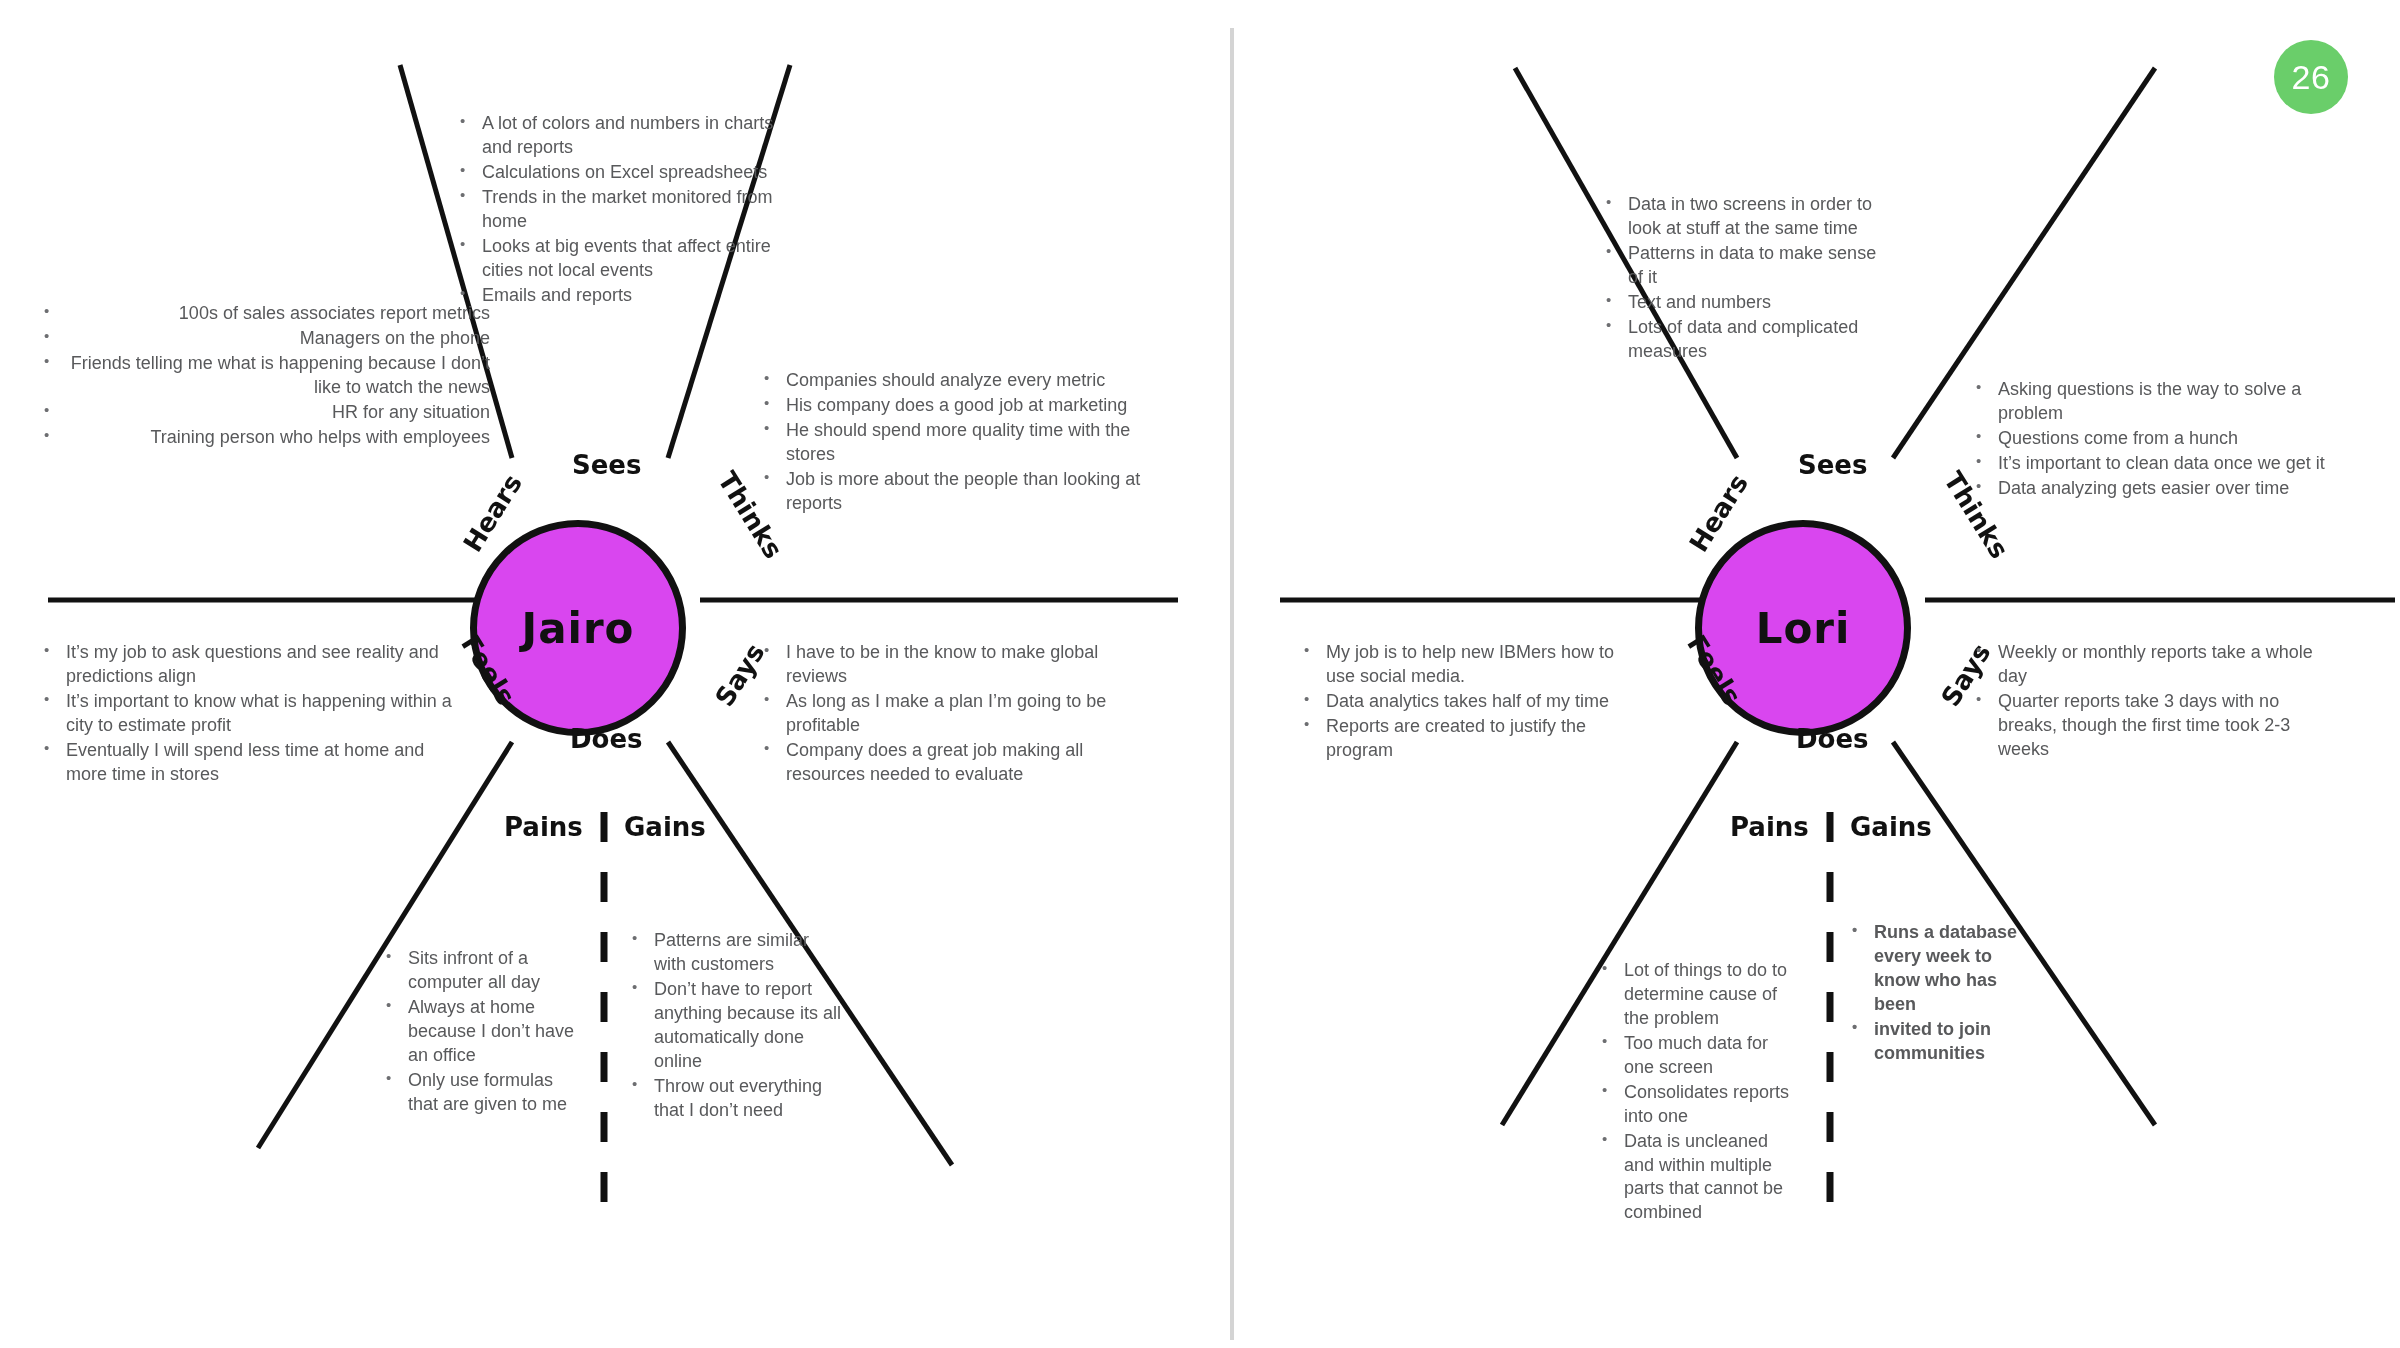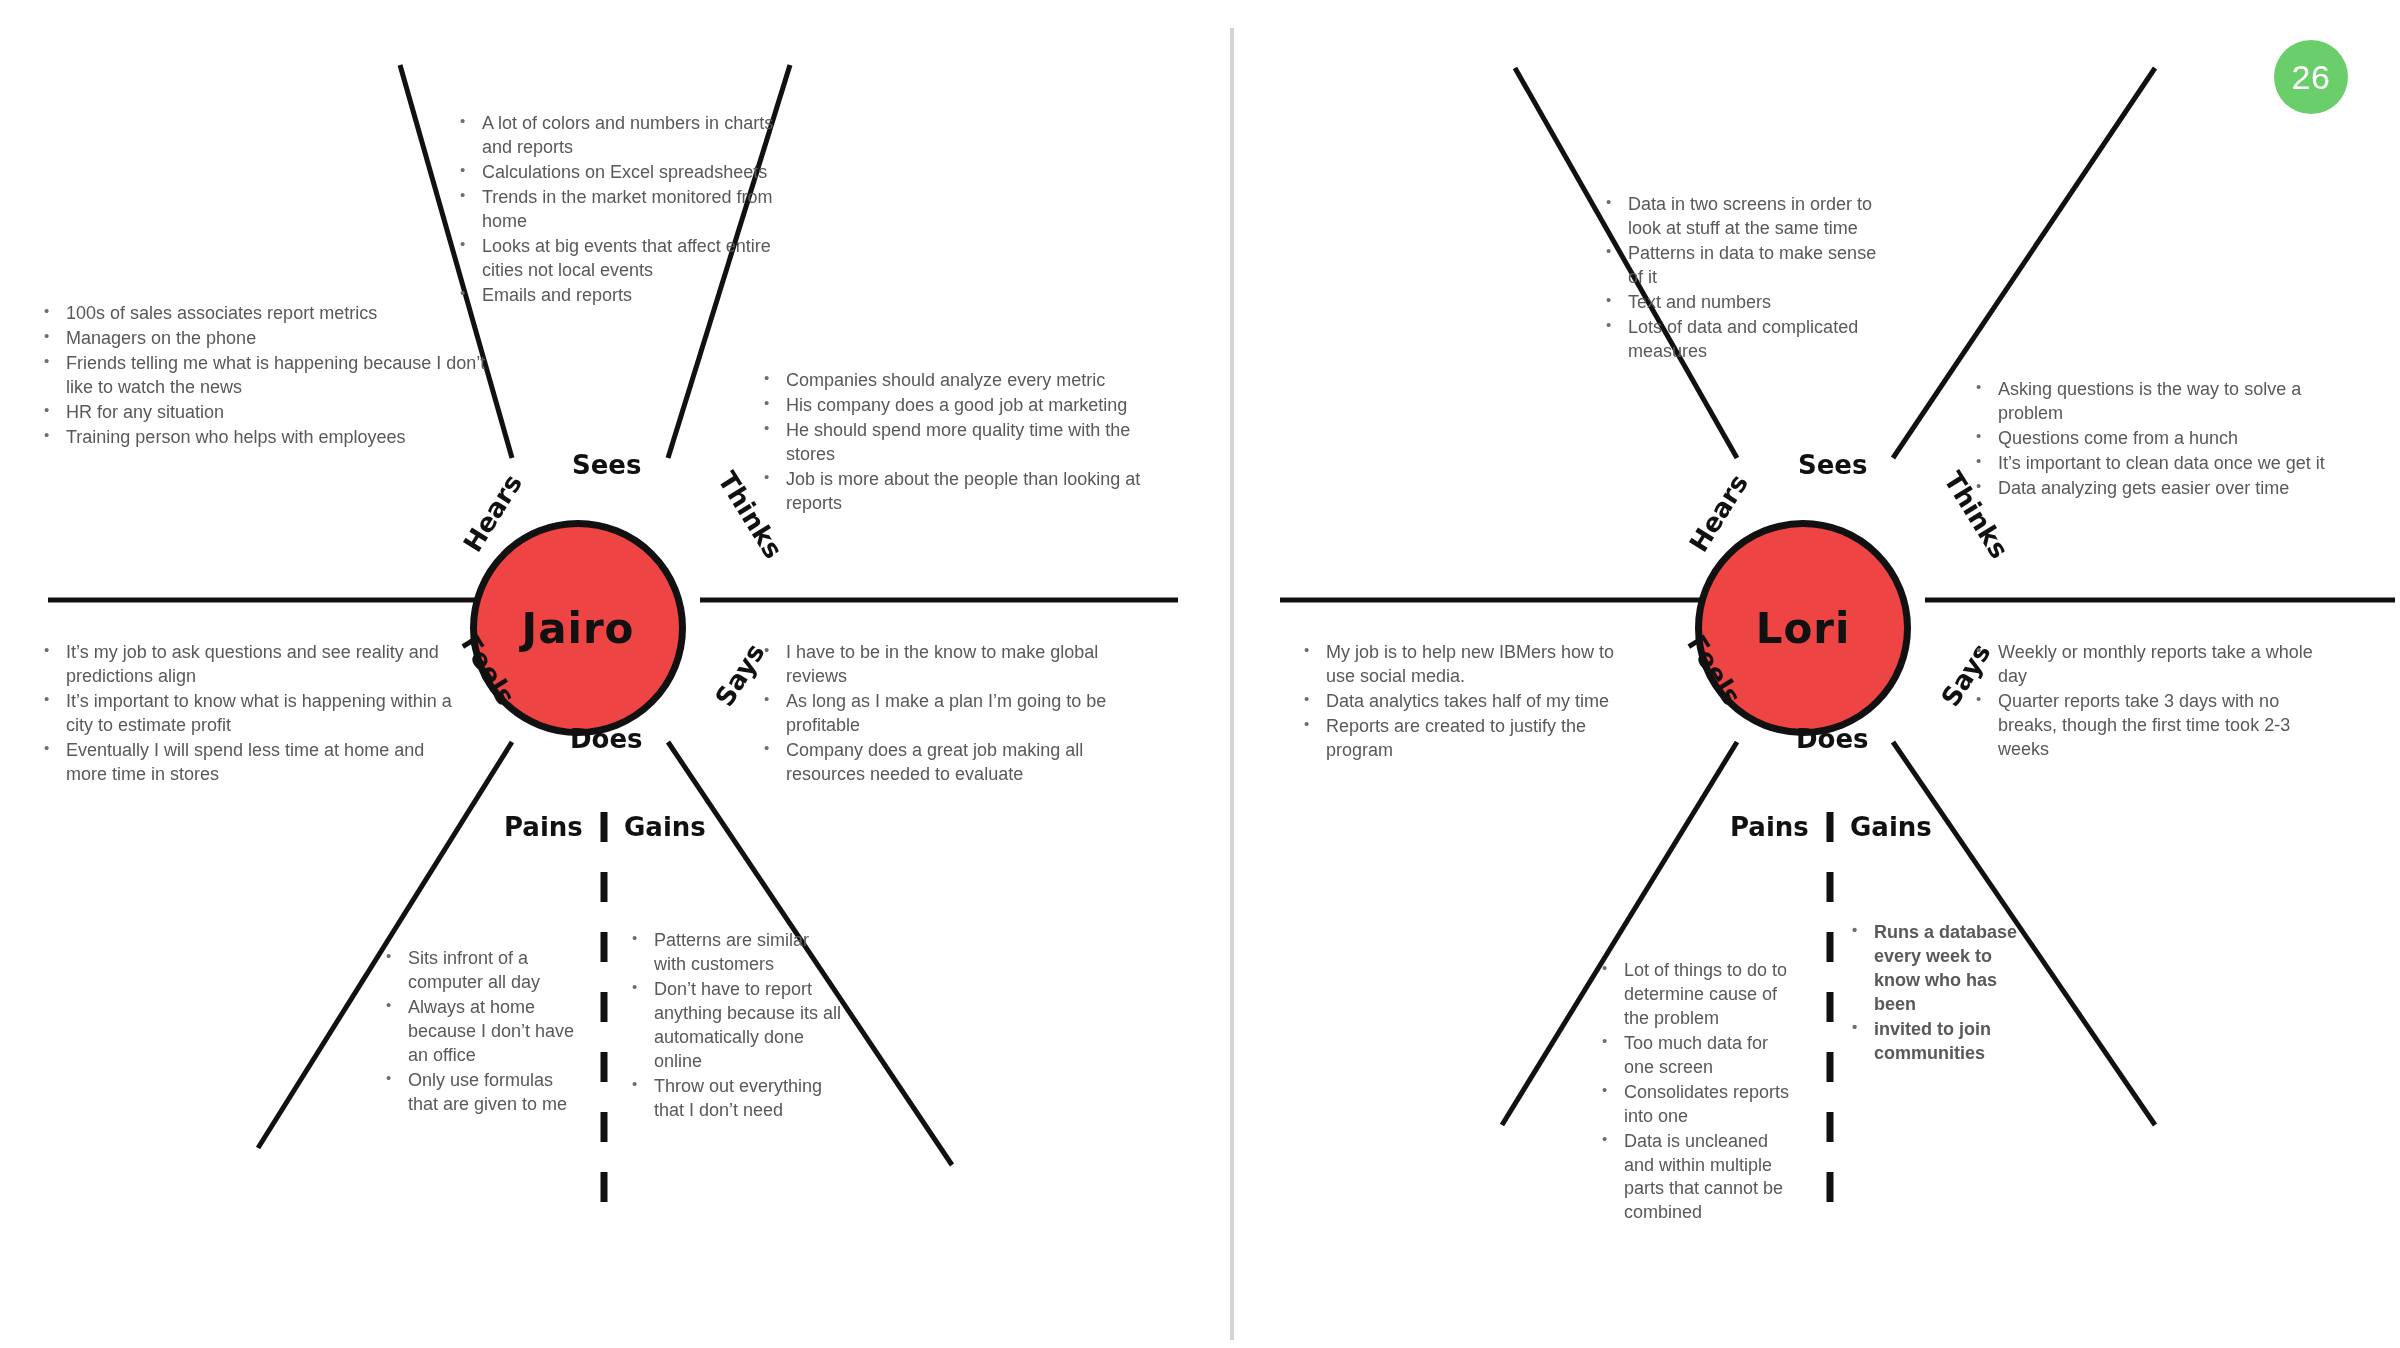--- a/index.html
+++ b/index.html
@@ -58,21 +58,21 @@
     align-items: center;
     justify-content: center;
     letter-spacing: 0.5px;
   }
 
   
   .hub {
     position: absolute;
     border: 7px solid #111111;
     border-radius: 50%;
-    background: #ef4444;
+    background: #d946ef;
     display: flex;
     align-items: center;
     justify-content: center;
     box-sizing: border-box;
   }
   .hub-name {
     font-family: "DejaVu Sans", sans-serif;
     font-weight: bold;
     font-size: 42px;
     color: #111111;
@@ -152,21 +152,21 @@
 
     <div class="cap" style="left:572px; top:450px;">Sees</div>
     <div class="cap cap-rot-ur" style="left:702px; top:500px;">Thinks</div>
     <div class="cap cap-rot-lr" style="left:706px; top:660px;">Says</div>
     <div class="cap" style="left:570px; top:724px;">Does</div>
     <div class="cap cap-rot-ll" style="left:450px; top:655px;">Feels</div>
     <div class="cap cap-rot-ul" style="left:450px; top:498px;">Hears</div>
     <div class="cap" style="left:504px; top:812px;">Pains</div>
     <div class="cap" style="left:624px; top:812px;">Gains</div>
 
-    <div class="blk" style="left:40px; top:302px; width:450px;">
+    <div class="blk" style="left:40px; top:302px; width:450px;text-align:right;">
       <ul>
           <li>100s of sales associates report metrics</li>
           <li>Managers on the phone</li>
           <li>Friends telling me what is happening because I don’t like to watch the news</li>
           <li>HR for any situation</li>
           <li>Training person who helps with employees</li>
         </ul>
     </div>
 
     <div class="blk" style="left:456px; top:112px; width:330px;">

